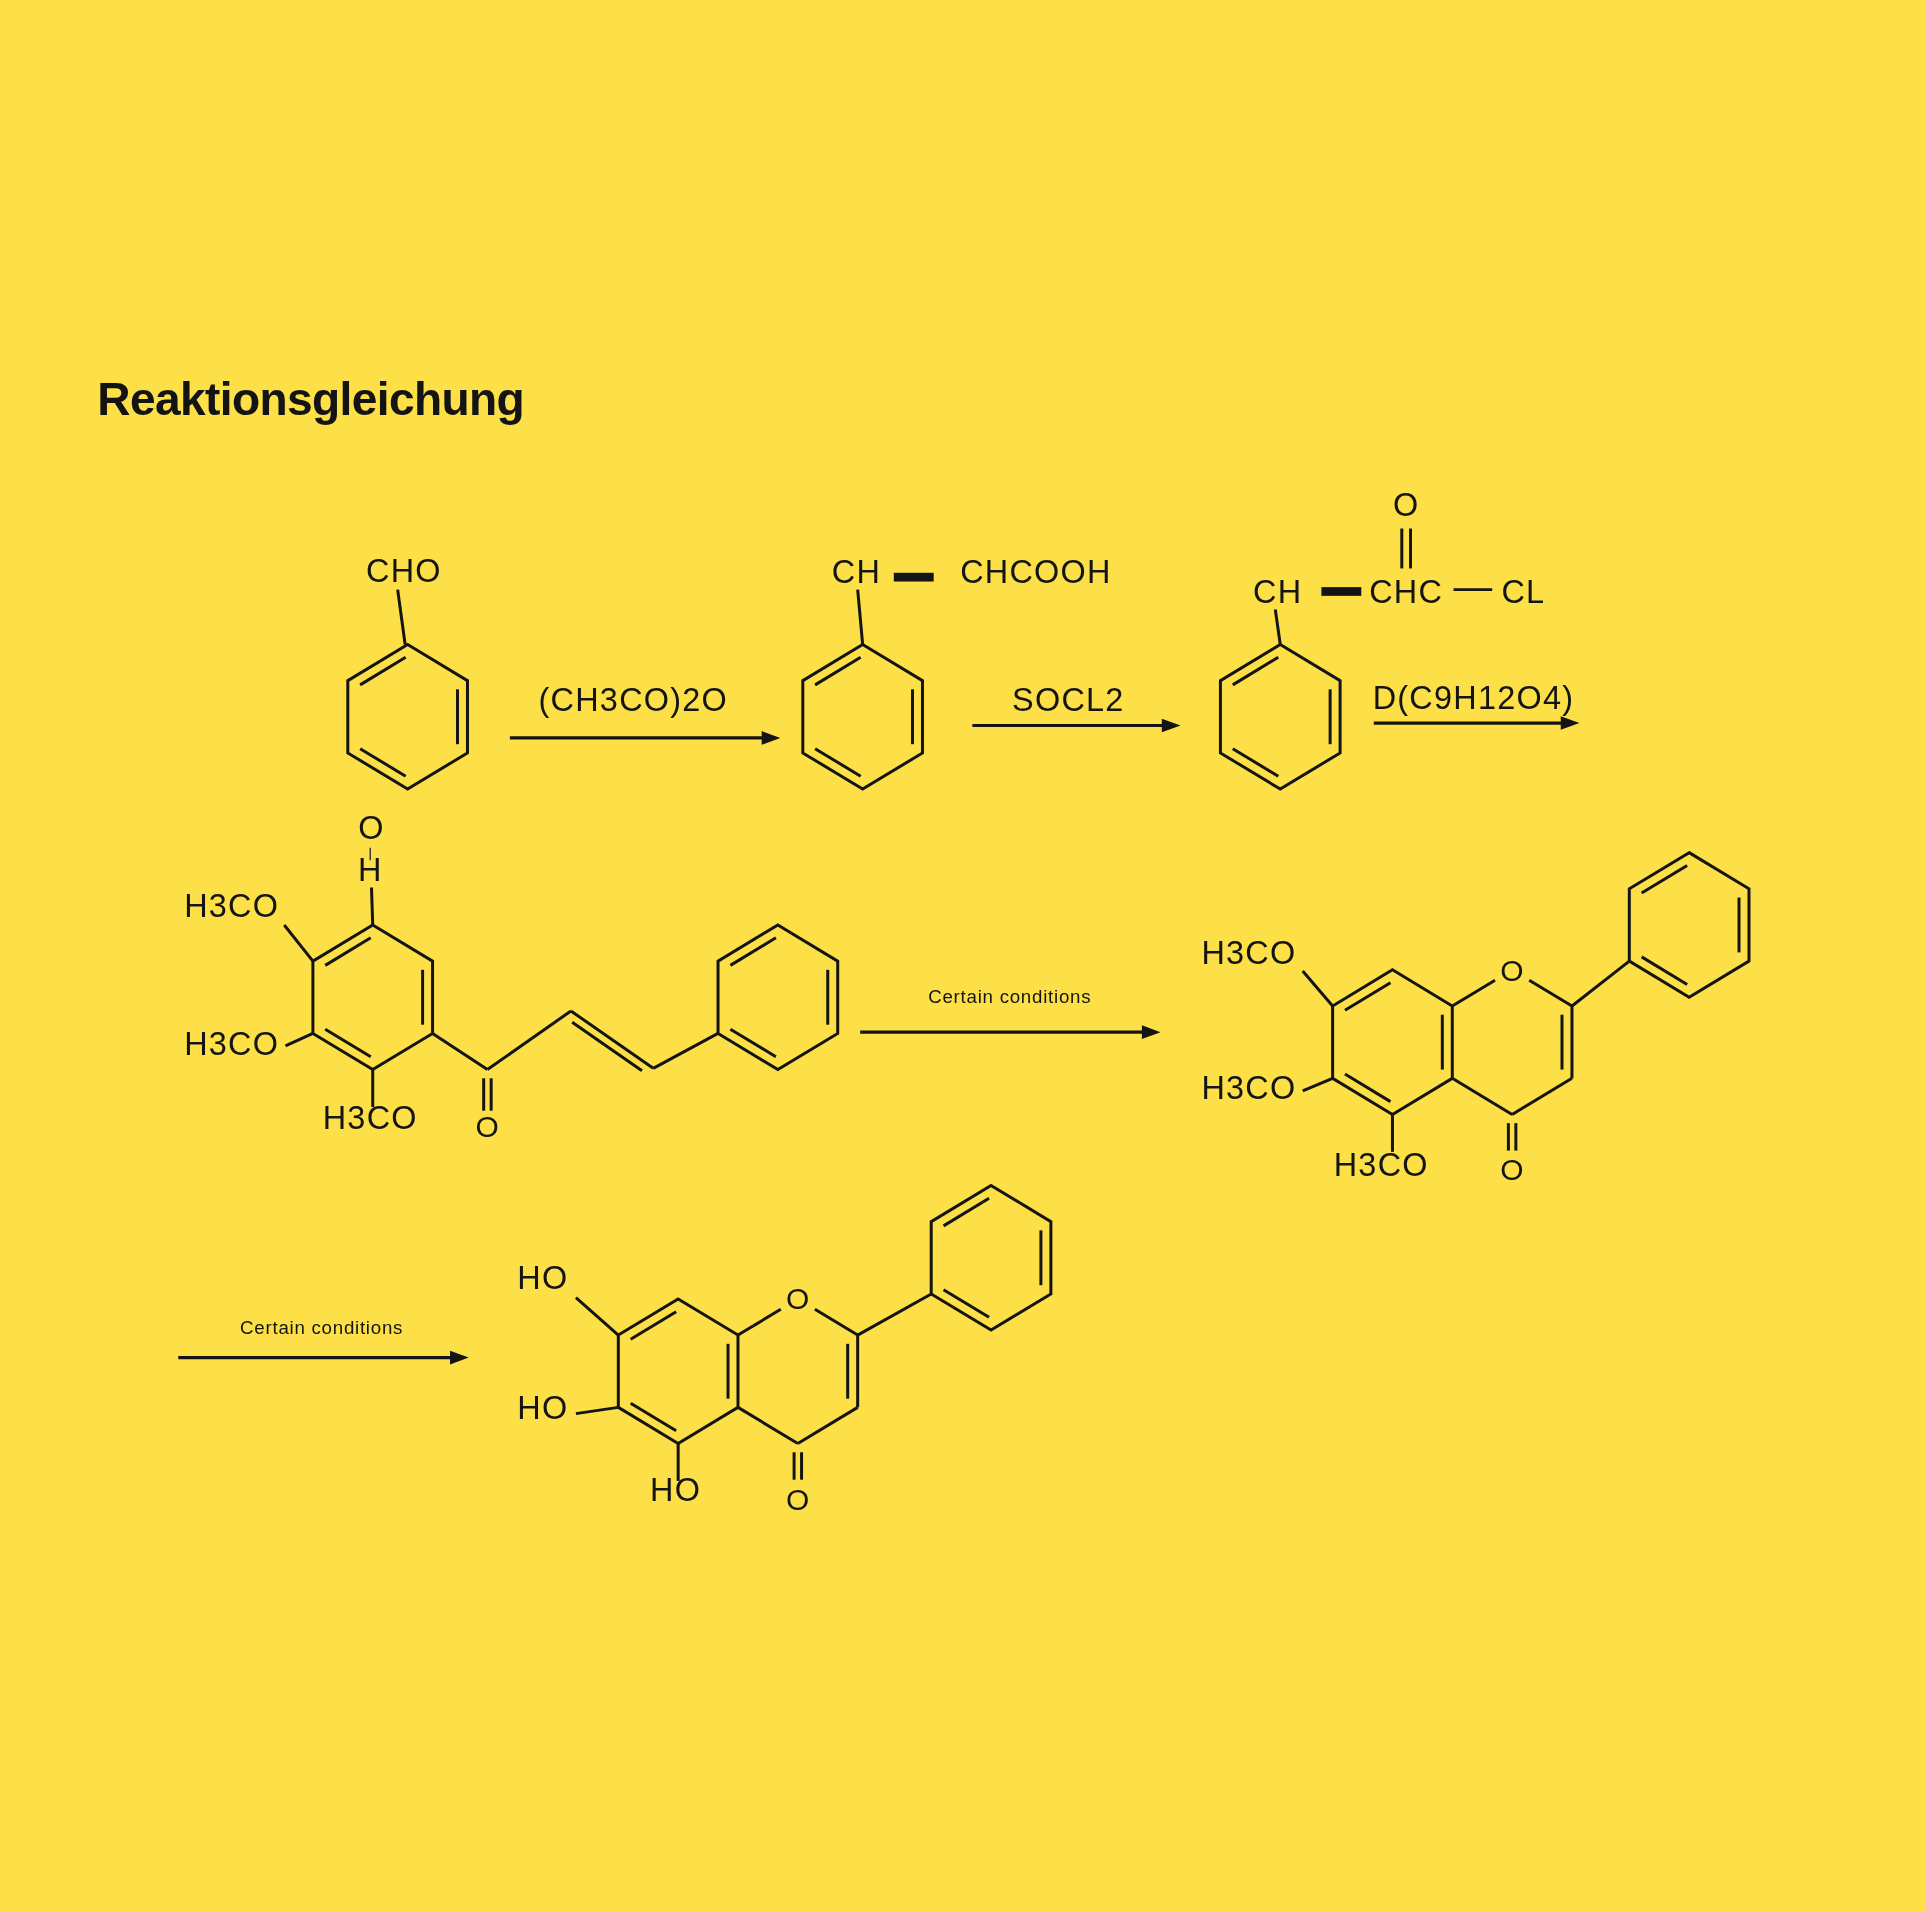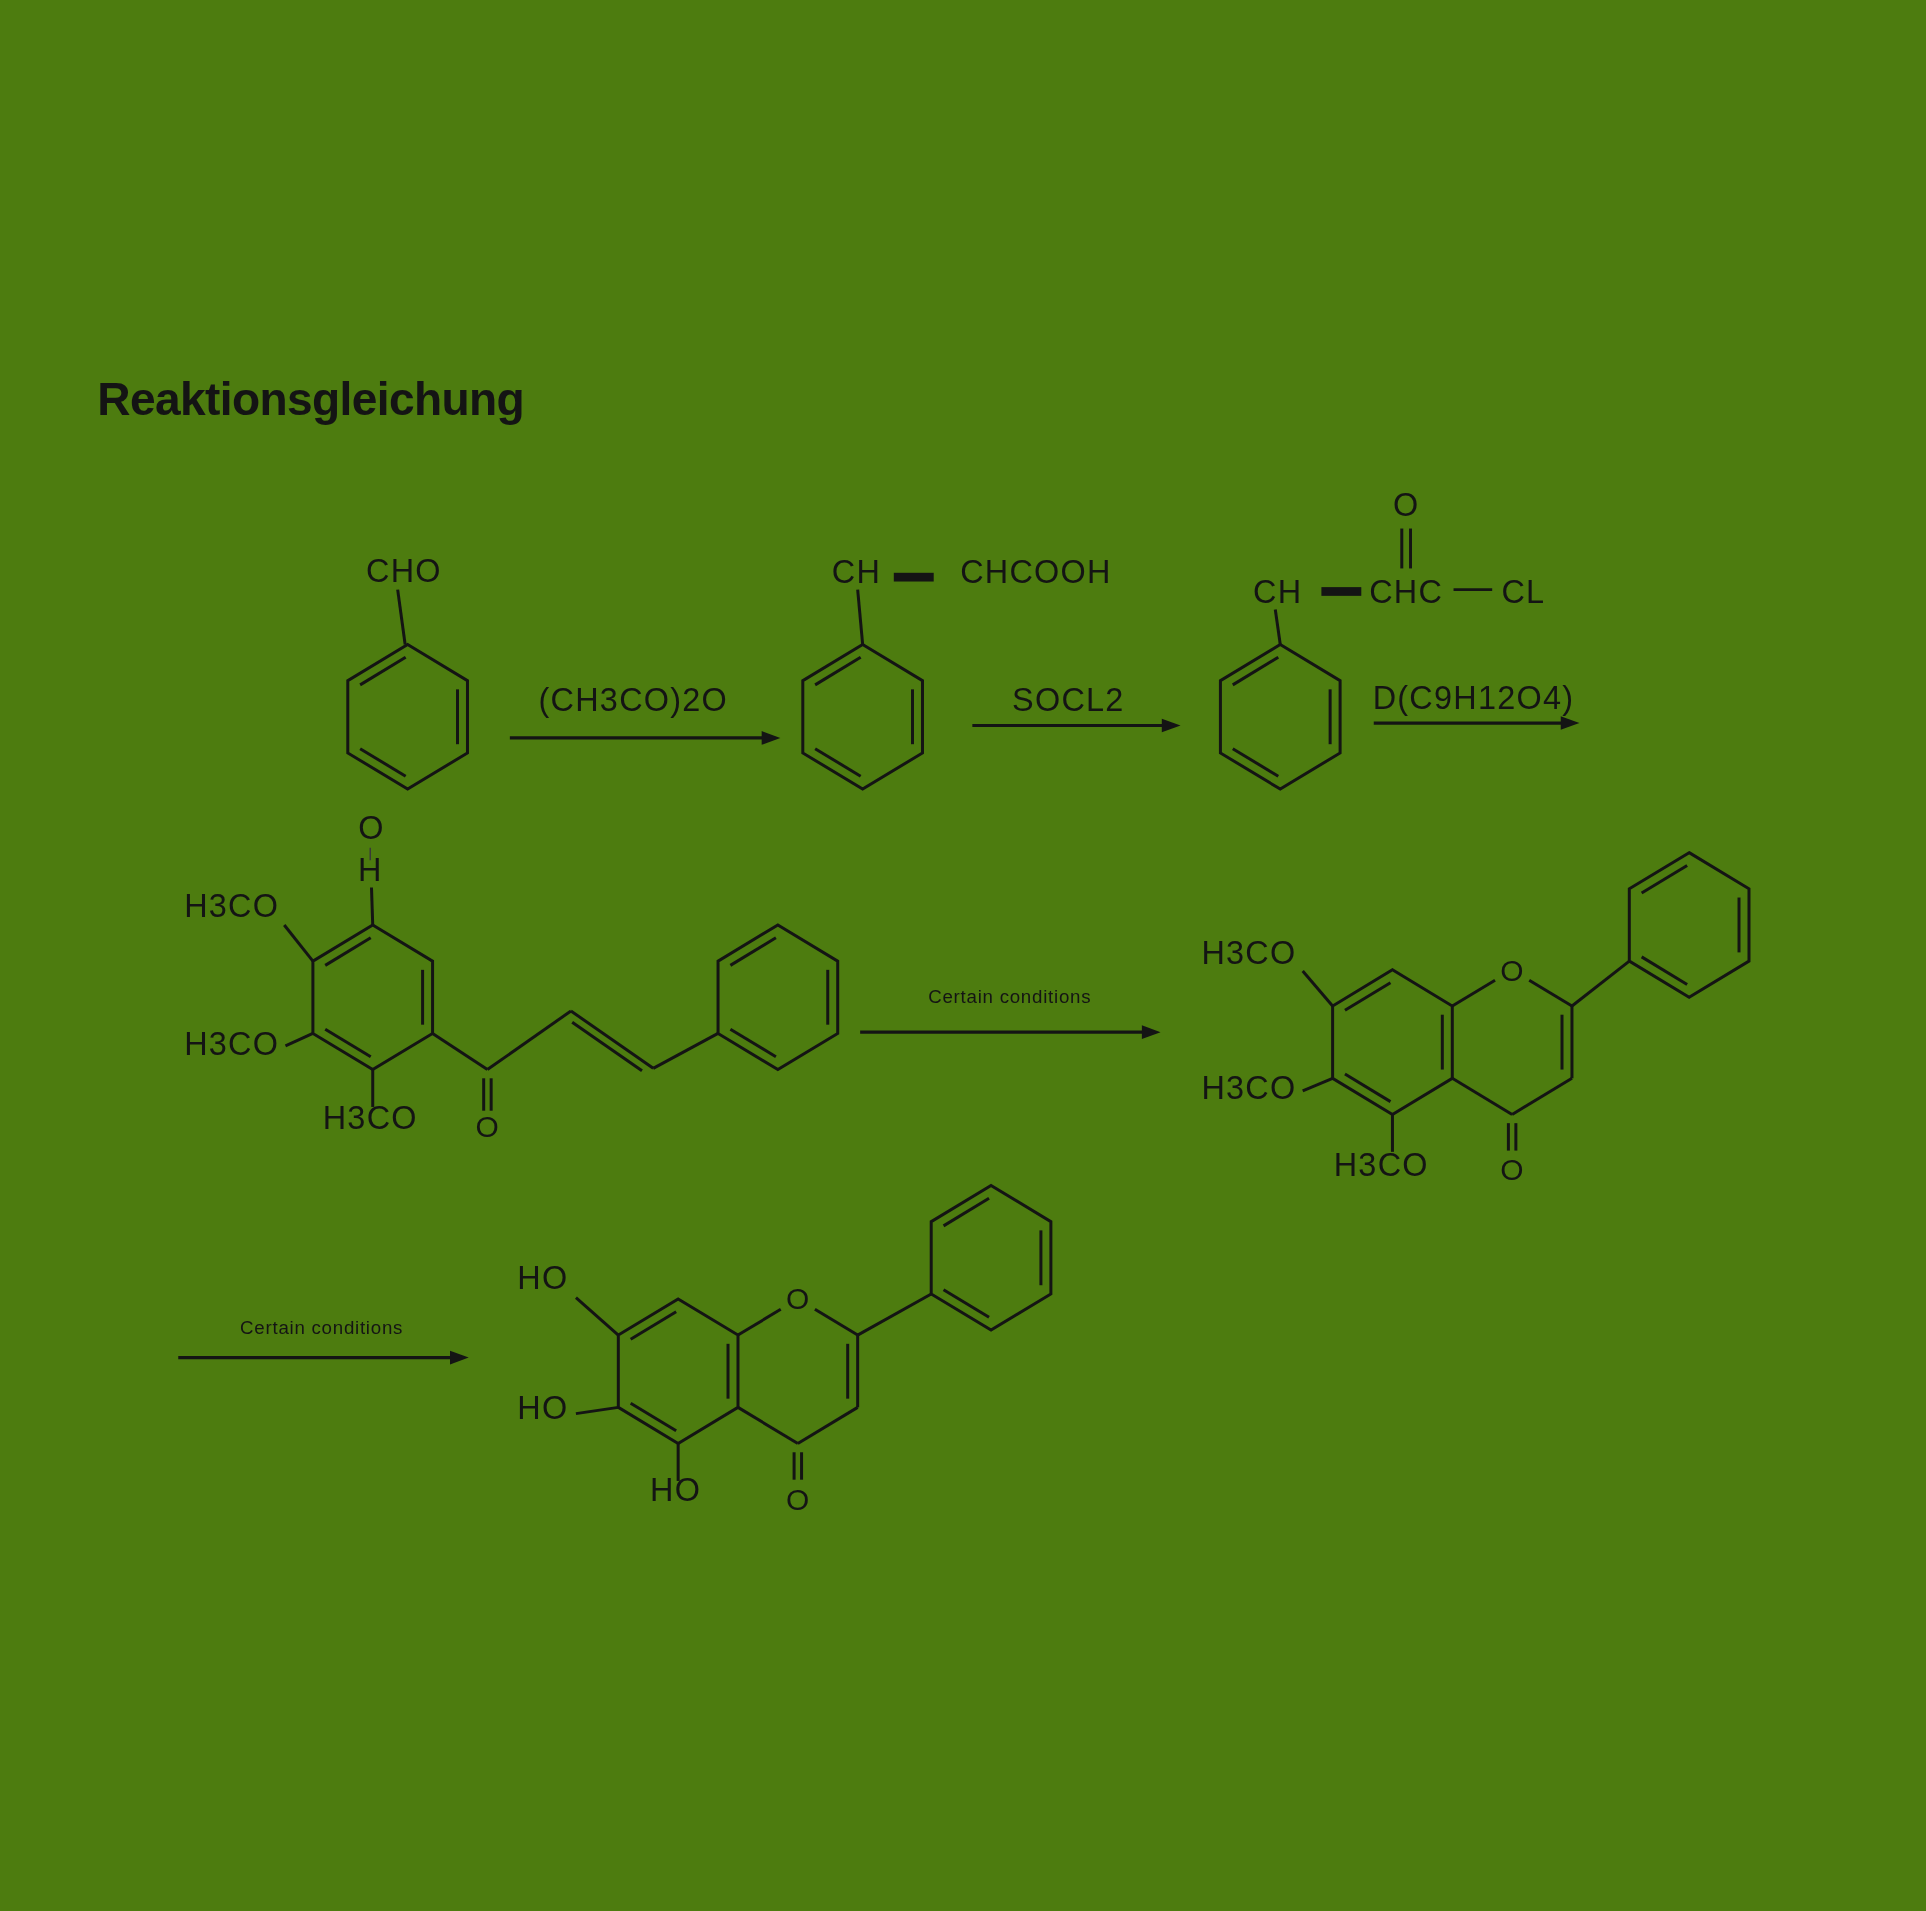--- a/index.html
+++ b/index.html
@@ -1,16 +1,16 @@
 <!DOCTYPE html>
 <html style="font-size:6.2px"><head>
 <meta charset="utf-8">
 <style>
   html,body{margin:0;padding:0;background:#ffffff;width:100%;height:100%;}
-  .page{width:100vw;height:100vh;background:#4d7c0f;overflow:hidden;}
+  .page{width:100vw;height:100vh;background:#fde047;overflow:hidden;}
   svg{display:block;width:100%;height:100%;}
   svg text{fill:#141414;font-family:"Liberation Sans","DejaVu Sans",sans-serif;}
   .title{font-size:37px;font-weight:bold;letter-spacing:-0.5px;}
   .f26{font-size:26px;letter-spacing:1px;}
   .f24{font-size:24px;letter-spacing:0.5px;}
   .f15{font-size:15px;letter-spacing:0.6px;}
   .bond{stroke:#141414;stroke-width:2.4;fill:none;}
   .thinlink{stroke:#3a3a3a;stroke-width:1.2;fill:none;}
   .arrowline{stroke:#141414;stroke-width:2.6;fill:none;}
   .ringpoly{stroke:#141414;stroke-width:2.4;fill:none;}

